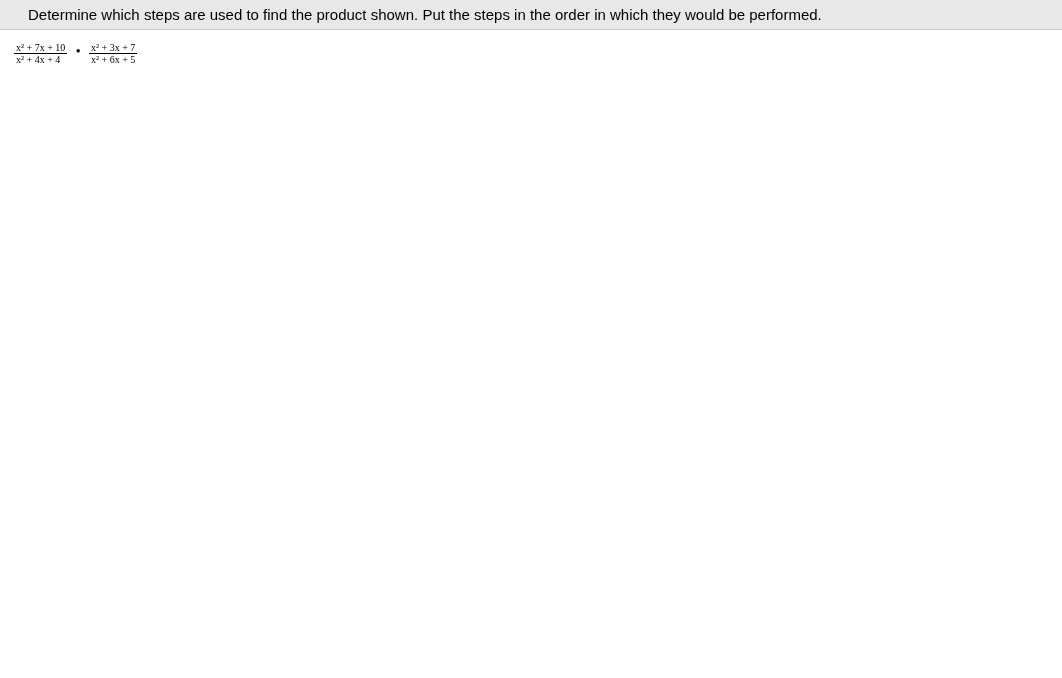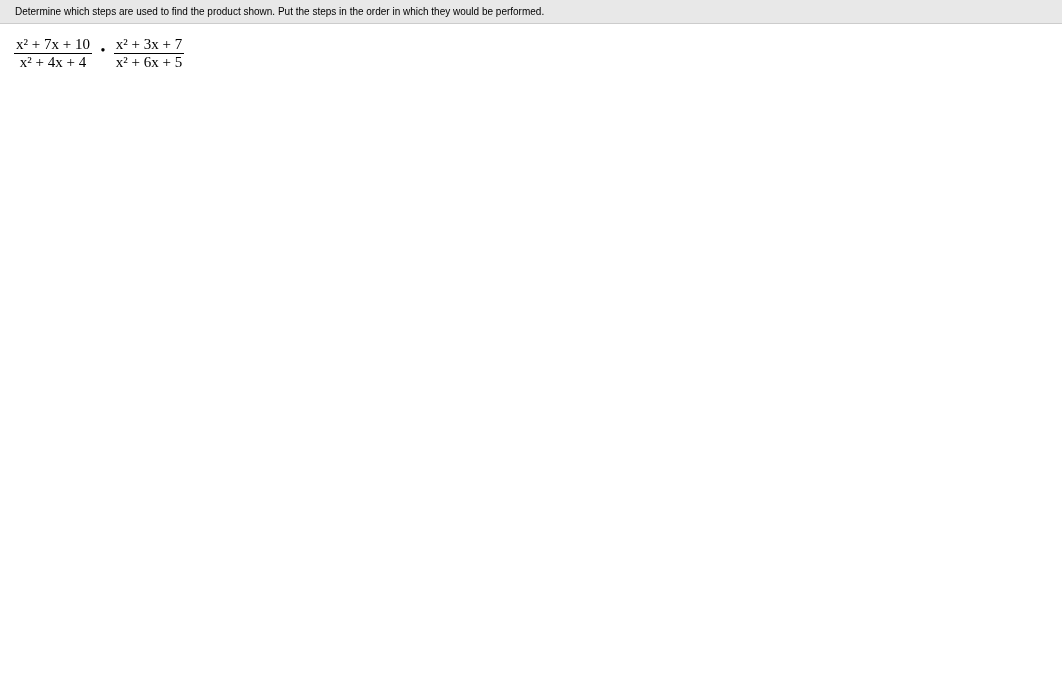--- a/index.html
+++ b/index.html
@@ -7,38 +7,38 @@
     }
     body {
       margin: 0;
       padding: 0;
       font-family: Arial, sans-serif;
       background: #fff;
       width: 1062px;
     }
     .header {
       background: #e8e8e8;
-      padding: 6px 15px;
+      padding: 6px 28px;
       border-bottom: 1px solid #cccccc;
-      font-size: 10px;
+      font-size: 15px;
     }
     .content {
       position: relative;
       padding: 10px 24px 30px 24px;
     }
     .problem {
       margin-top: 2px;
       margin-left: -10px;
     }
     .frac {
       display: inline-block;
       vertical-align: middle;
-      text-align: center;
+      text-align: left;
       font-family: 'Times New Roman', serif;
-      font-size: 15px;
+      font-size: 10px;
       line-height: 1.1;
     }
     .frac .num {
       display: block;
       padding: 0 2px;
       border-bottom: 1px solid #000;
     }
     .frac .den {
       display: block;
       padding: 0 2px;

